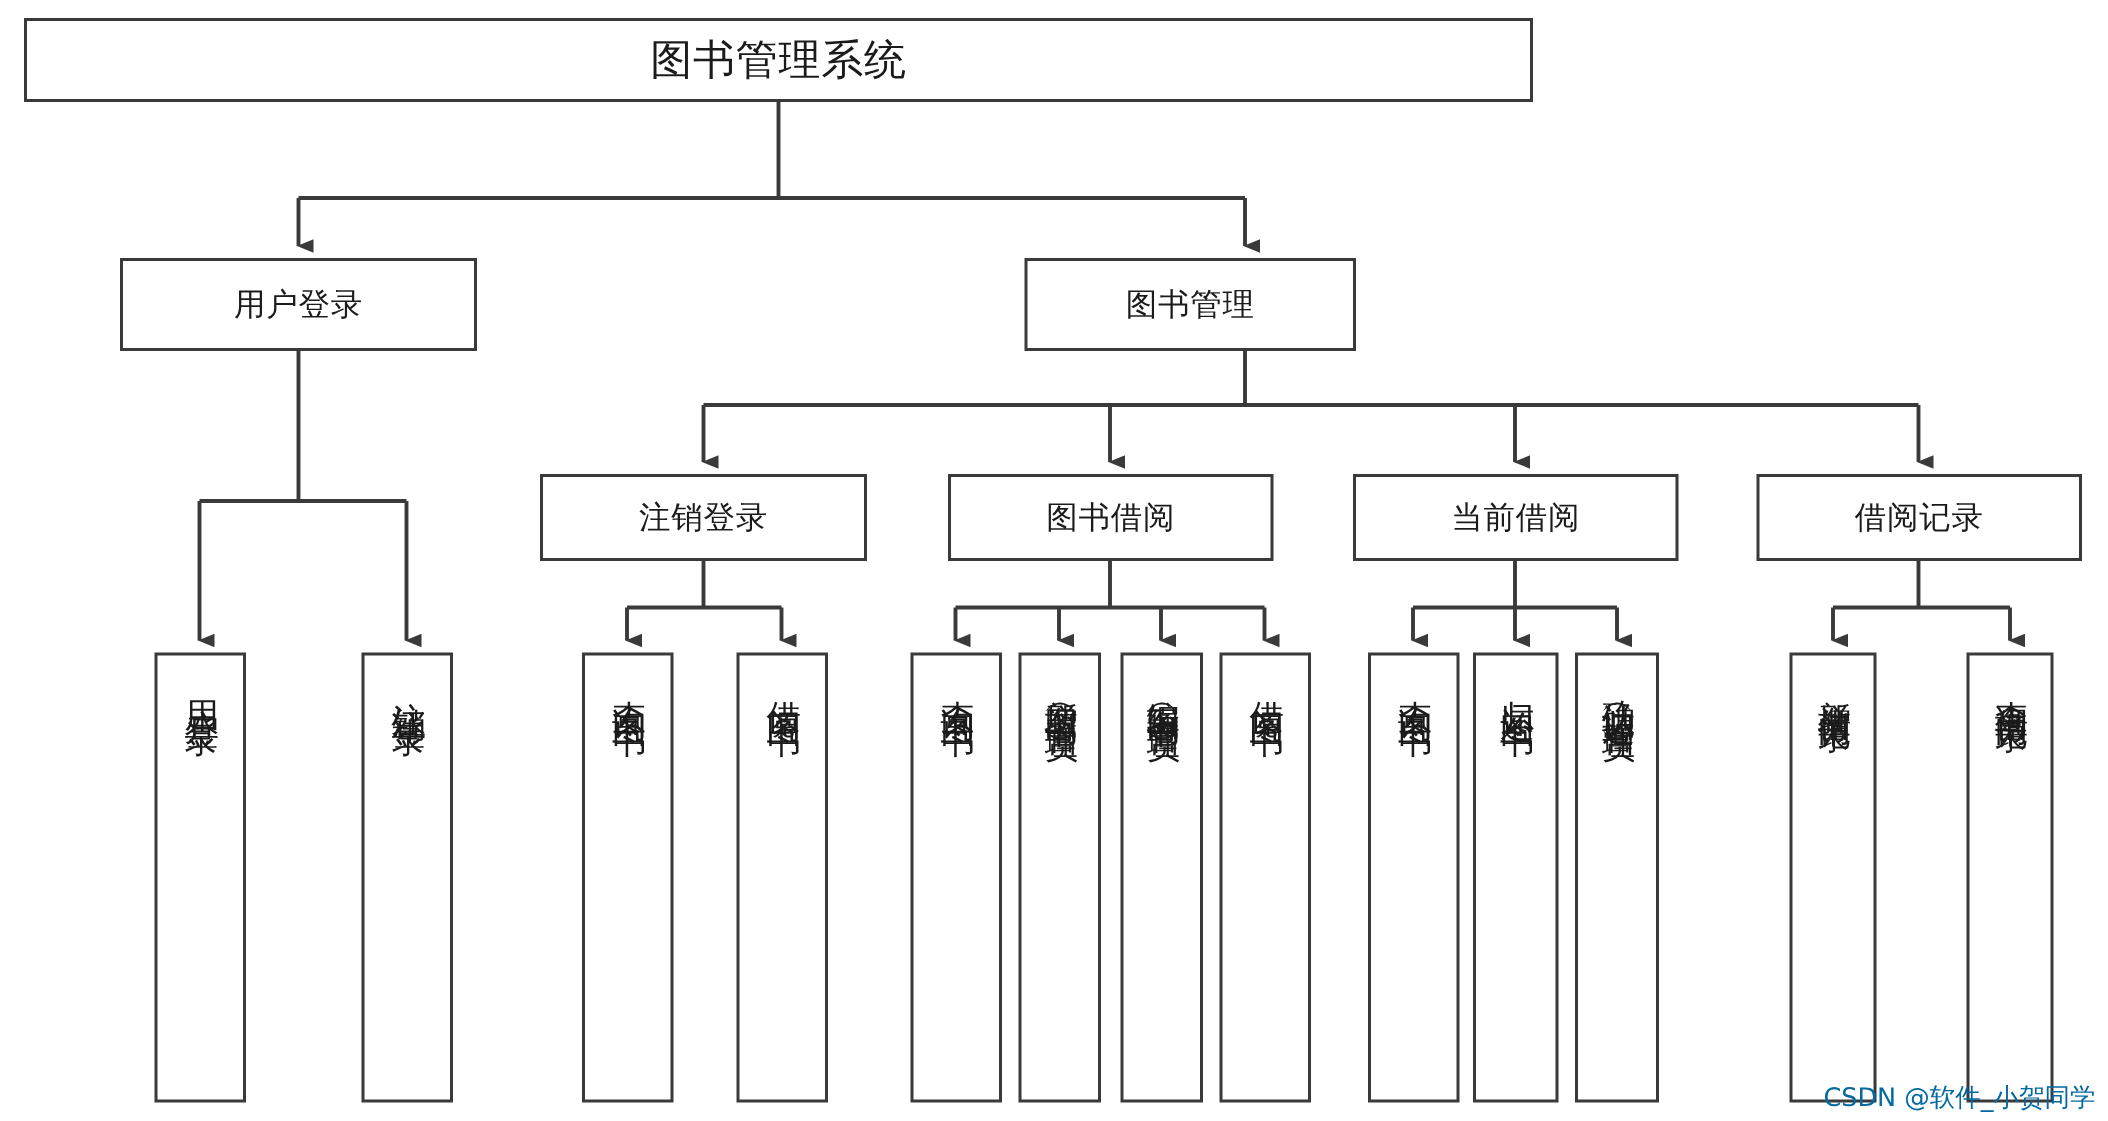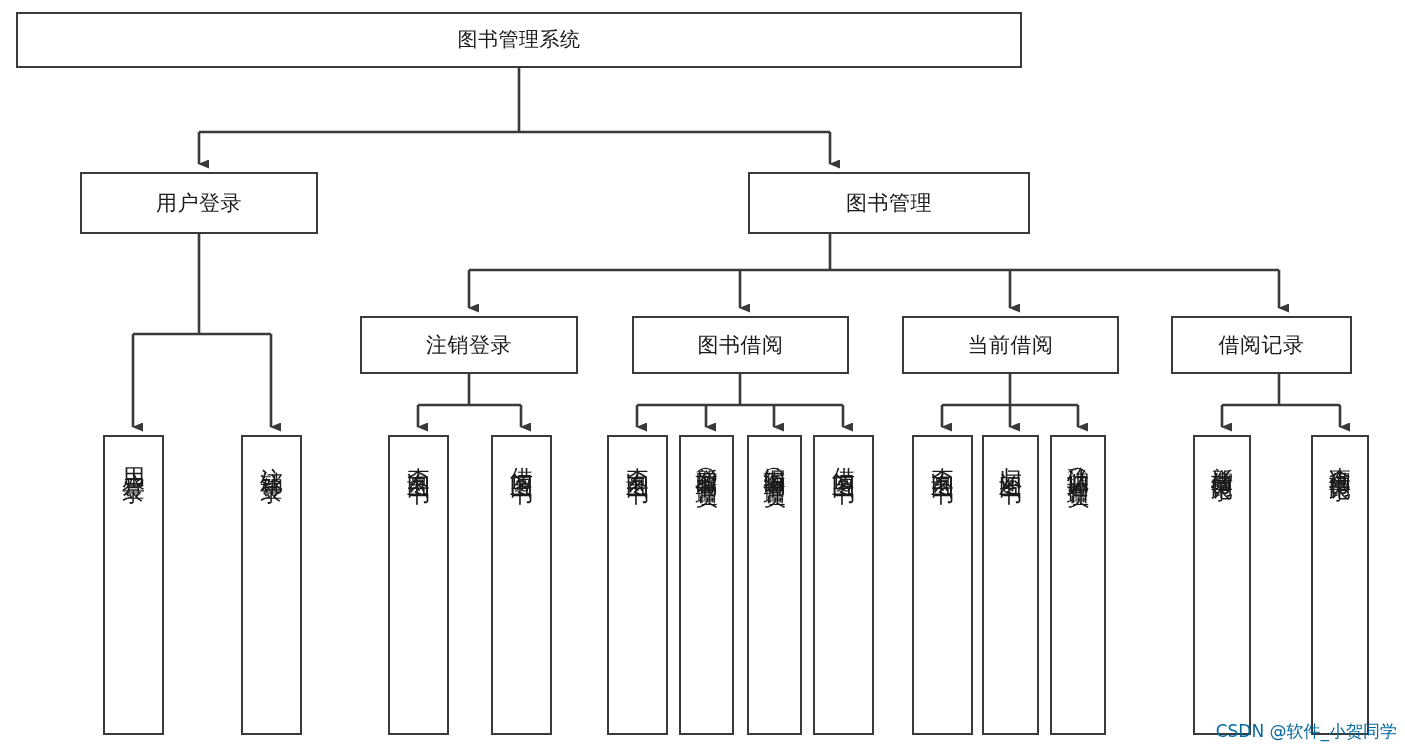--- a/index.html
+++ b/index.html
@@ -43,21 +43,21 @@
     line-height: 1.18;
     color: #1b1b1b;
     letter-spacing: 0.5px;
   }
   
   .node.h .node-label {
     font-size: 21px;
     writing-mode: horizontal-tb;
   }
   .node.root .node-label {
-    font-size: 20px;
+    font-size: 28px;
   }
   
   .node.v {
     align-items: flex-start;
     justify-content: center;
     padding-top: 12px;
   }
   .node.v .node-label {
     writing-mode: vertical-rl;
     text-orientation: upright;
@@ -138,37 +138,37 @@
   </svg>
 
   <div class="node h root" style="left:16px; top:12px; width:1006px; height:56px;">
     <span class="node-label">图书管理系统</span>
   </div>
 
   <div class="node h" style="left:80px; top:172px; width:238px; height:62px;">
     <span class="node-label">用户登录</span>
   </div>
 
-  <div class="node h" style="left:748px; top:172px; width:282px; height:62px;">
+  <div class="node h" style="left:683px; top:172px; width:221px; height:62px;">
     <span class="node-label">图书管理</span>
   </div>
 
   <div class="node h" style="left:360px; top:316px; width:218px; height:58px;">
     <span class="node-label">注销登录</span>
   </div>
 
   <div class="node h" style="left:632px; top:316px; width:217px; height:58px;">
     <span class="node-label">图书借阅</span>
   </div>
 
   <div class="node h" style="left:902px; top:316px; width:217px; height:58px;">
     <span class="node-label">当前借阅</span>
   </div>
 
-  <div class="node h" style="left:1171px; top:316px; width:181px; height:58px;">
+  <div class="node h" style="left:1171px; top:316px; width:217px; height:58px;">
     <span class="node-label">借阅记录</span>
   </div>
 
   <div class="node v" style="left:103px; top:435px; width:61px; height:300px;">
     <span class="node-label">用户登录</span>
   </div>
 
   <div class="node v" style="left:241px; top:435px; width:61px; height:300px;">
     <span class="node-label">注销登录</span>
   </div>

